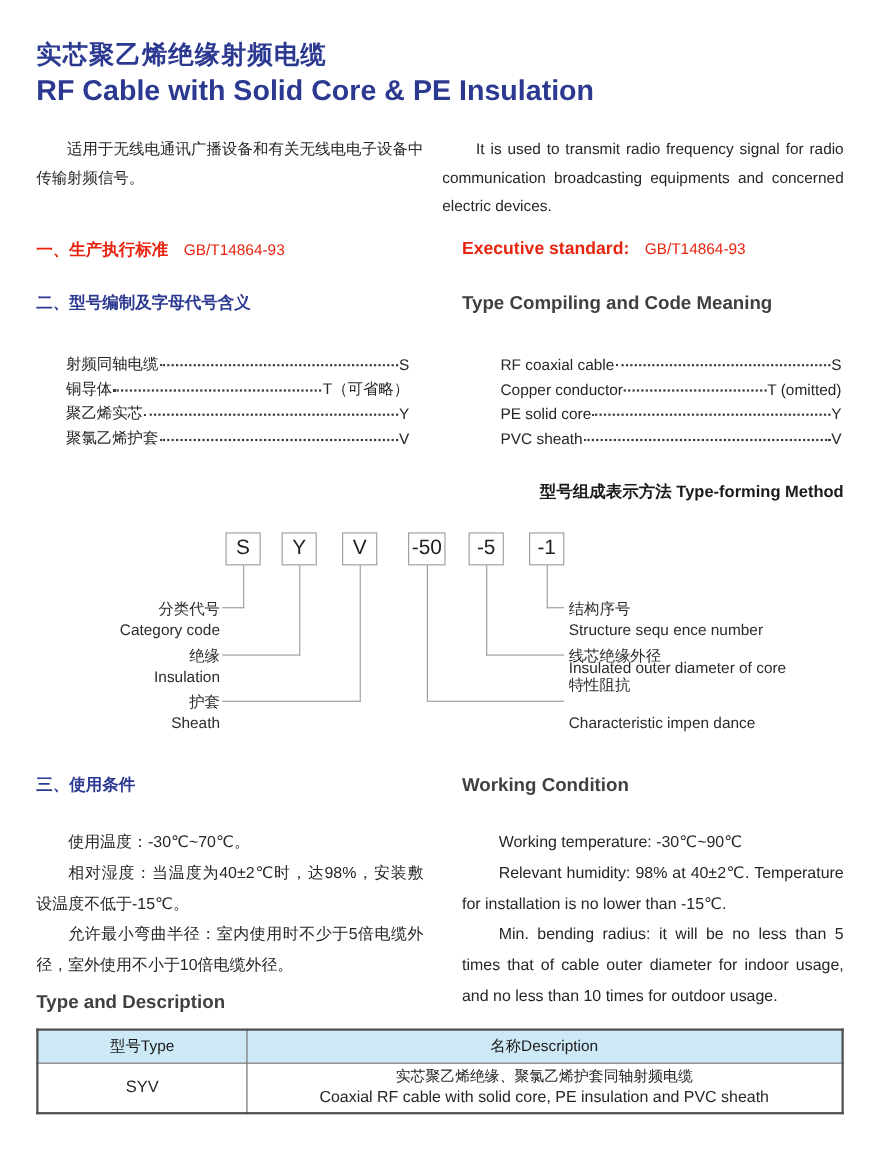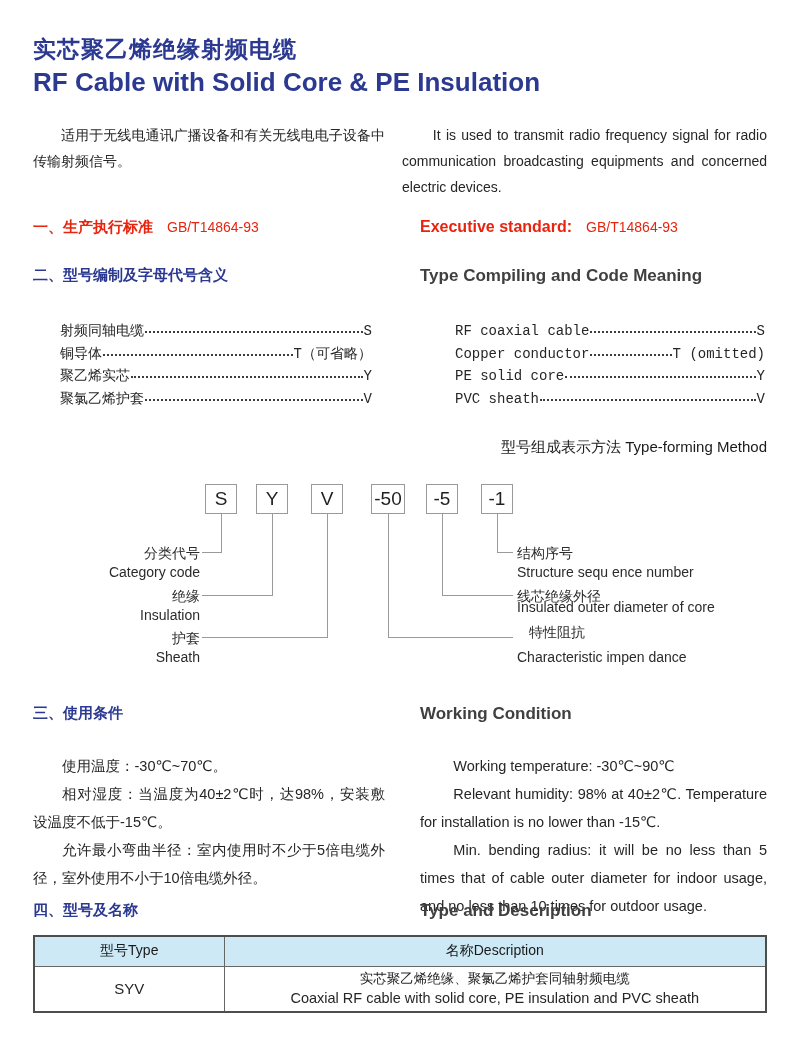--- a/index.html
+++ b/index.html
@@ -28,29 +28,29 @@
   .std-value { font-size:14px; color:#e8240f; margin-left:14px; }
 
   
   .h-zh { font-size:15px; font-weight:bold; color:#2b3990; }
   .h-en { font-size:17px; font-weight:bold; color:#404040; }
   .heads2 { top:266px; }
   .heads3 { top:704px; }
   .heads4 { top:901px; }
 
   
-  .codes-row { top:320px;font-family:Liberation Mono, monospace; }
+  .codes-row { top:320px; }
   .code-list { font-size:14px; color:#262626; }
   .code-list.zh { margin-left:27px; width:312px; }
   .code-list.en { margin-left:35px; width:310px; }
   .code-line { display:flex; align-items:center; height:22.5px; }
   .dots { flex:1; border-bottom:2px dotted #3c3c3c; min-width:12px; margin:0 1px; position:relative; top:1px; }
 
   
-  .method-title { position:absolute; top:438px; right:33px; font-size:15px; font-weight:normal; color:#1a1a1a; }
+  .method-title { position:absolute; top:438px; right:33px; font-size:15px; font-weight:bold; color:#1a1a1a; }
 
   
   .diagram { position:absolute; left:0; top:484px; width:800px; height:200px; }
   .tbox { position:absolute; top:0; width:32px; height:30px; border:1px solid #9a9a9a; display:flex; align-items:center; justify-content:center; font-size:19px; color:#1f1f1f; background:#fff; }
   .vline,.hline { position:absolute; background:#9a9a9a; }
   .vline { width:1px; }
   .hline { height:1px; }
   .dlabel { position:absolute; font-size:14px; color:#2b2b2b; line-height:16px; white-space:nowrap; }
   .dlabel.left { width:170px; left:30px; text-align:right; }
   .dlabel.right { left:517px; }
@@ -176,21 +176,21 @@
     <div class="dlabel left" style="top:80px;">Category code</div>
     <div class="dlabel left" style="top:104px;">绝缘</div>
     <div class="dlabel left" style="top:123px;">Insulation</div>
     <div class="dlabel left" style="top:146px;">护套</div>
     <div class="dlabel left" style="top:165px;">Sheath</div>
 
     <div class="dlabel right" style="top:61px;">结构序号</div>
     <div class="dlabel right" style="top:80px;">Structure sequ ence number</div>
     <div class="dlabel right" style="top:104px;">线芯绝缘外径</div>
     <div class="dlabel right" style="top:115px;">Insulated outer diameter of core</div>
-    <div class="dlabel right" style="top:140px;margin-left:12px;">特性阻抗</div>
+    <div class="dlabel right" style="top:130px;">特性阻抗</div>
     <div class="dlabel right" style="top:165px;">Characteristic impen dance</div>
   </div>
 
   <section class="row heads3">
     <h2 class="h-zh">三、使用条件</h2>
     <h2 class="h-en">Working Condition</h2>
   </section>
 
   <section class="row body3">
     <div>
@@ -199,21 +199,20 @@
       <p class="indent-zh">允许最小弯曲半径：室内使用时不少于5倍电缆外径，室外使用不小于10倍电缆外径。</p>
     </div>
     <div>
       <p class="indent-en">Working temperature: -30℃~90℃</p>
       <p class="indent-en">Relevant humidity: 98% at 40±2℃. Temperature for installation is no lower than -15℃.</p>
       <p class="indent-en">Min. bending radius: it will be no less than 5 times that of cable outer diameter for indoor usage, and no less than 10 times for outdoor usage.</p>
     </div>
   </section>
 
   <section class="row heads4">
-    <h2 class="h-zh">四、型号及名称</h2>
     <h2 class="h-en">Type and Description</h2>
   </section>
 
   <table class="type-table">
     <thead>
       <tr>
         <th class="col-type">型号Type</th>
         <th>名称Description</th>
       </tr>
     </thead>

